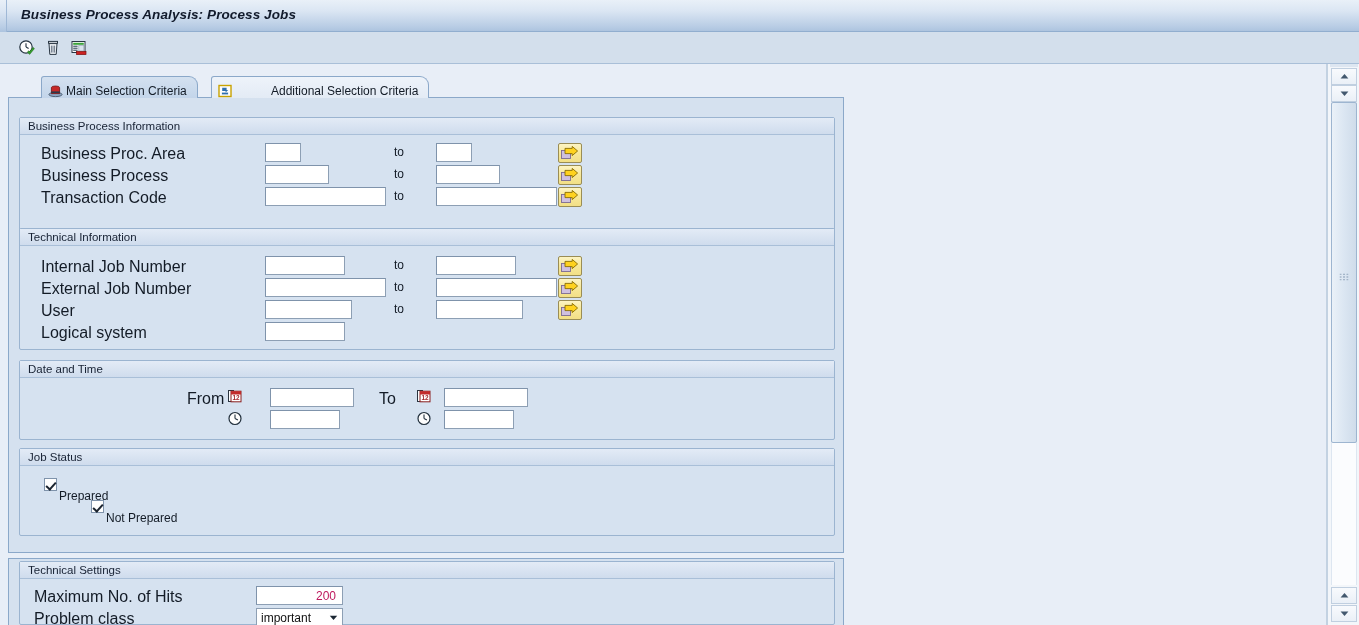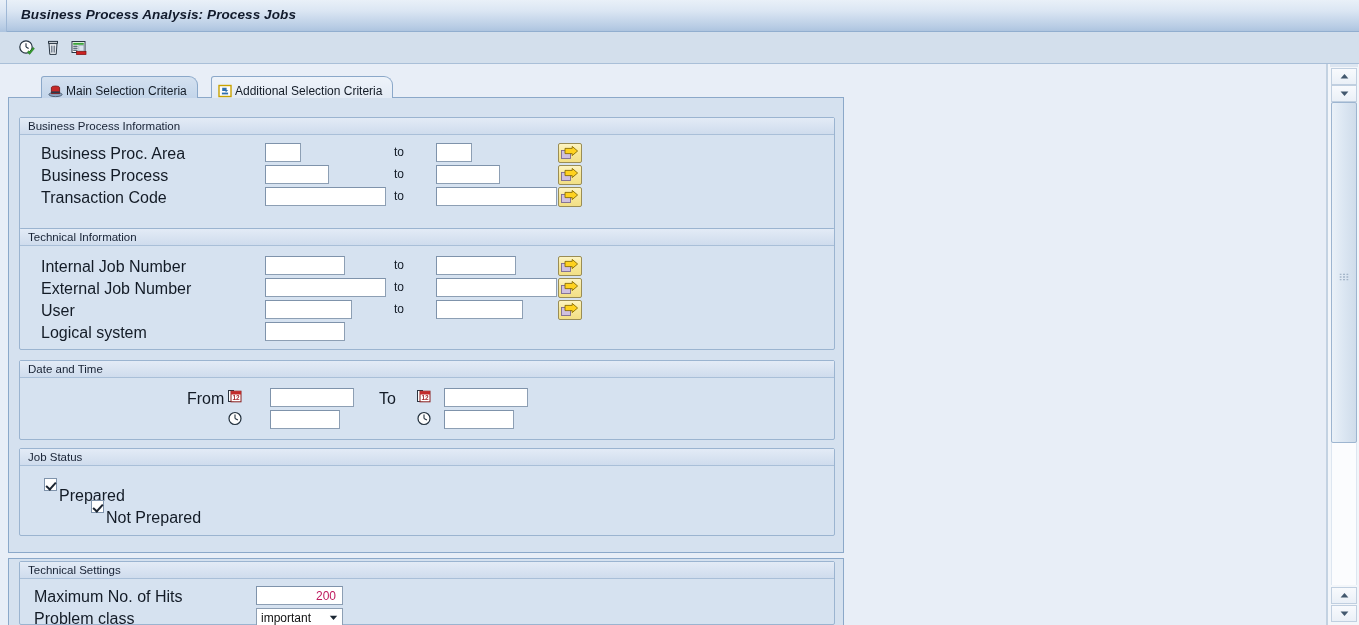--- a/index.html
+++ b/index.html
@@ -85,20 +85,21 @@
   .tab.active {
     left: 33px;
     background: linear-gradient(to bottom, #d4e1f0 0%, #c3d5ea 100%);
     z-index: 3;
     transform: skewX(0deg);
   }
   .tab.inactive {
     left: 203px;
     background: linear-gradient(to bottom, #eef3fa 0%, #e3ebf5 100%);
     z-index: 2;
+    gap: 36px;
   }
   .tab .tablabel { margin-left: 3px; color: #131b26; }
 
   
   .panel {
     position: absolute; left: 8px; top: 97px; width: 836px; height: 456px;
     background: #d5e1ef;
     border: 1px solid #8ba8c9;
   }
   .panel-lower {
@@ -170,21 +171,21 @@
     cursor: pointer;
   }
   .cbox.checked::after {
     content: "";
     position: absolute; left: 3px; top: 1px;
     width: 4px; height: 8px;
     border: solid #1b2430;
     border-width: 0 2px 2px 0;
     transform: rotate(42deg);
   }
-  .cblabel { font-size: 16px; color: #131b26; margin-left: 2px; white-space: nowrap; margin-top: 24px; }
+  .cblabel { font-size: 12px; color: #131b26; margin-left: 2px; white-space: nowrap; margin-top: 24px; }
 
   
   .selwrap {
     position: absolute;
     height: 19px;
     border: 1px solid #8d9fb4;
     background: #ffffff;
     display: flex; align-items: center;
     cursor: pointer;
   }

